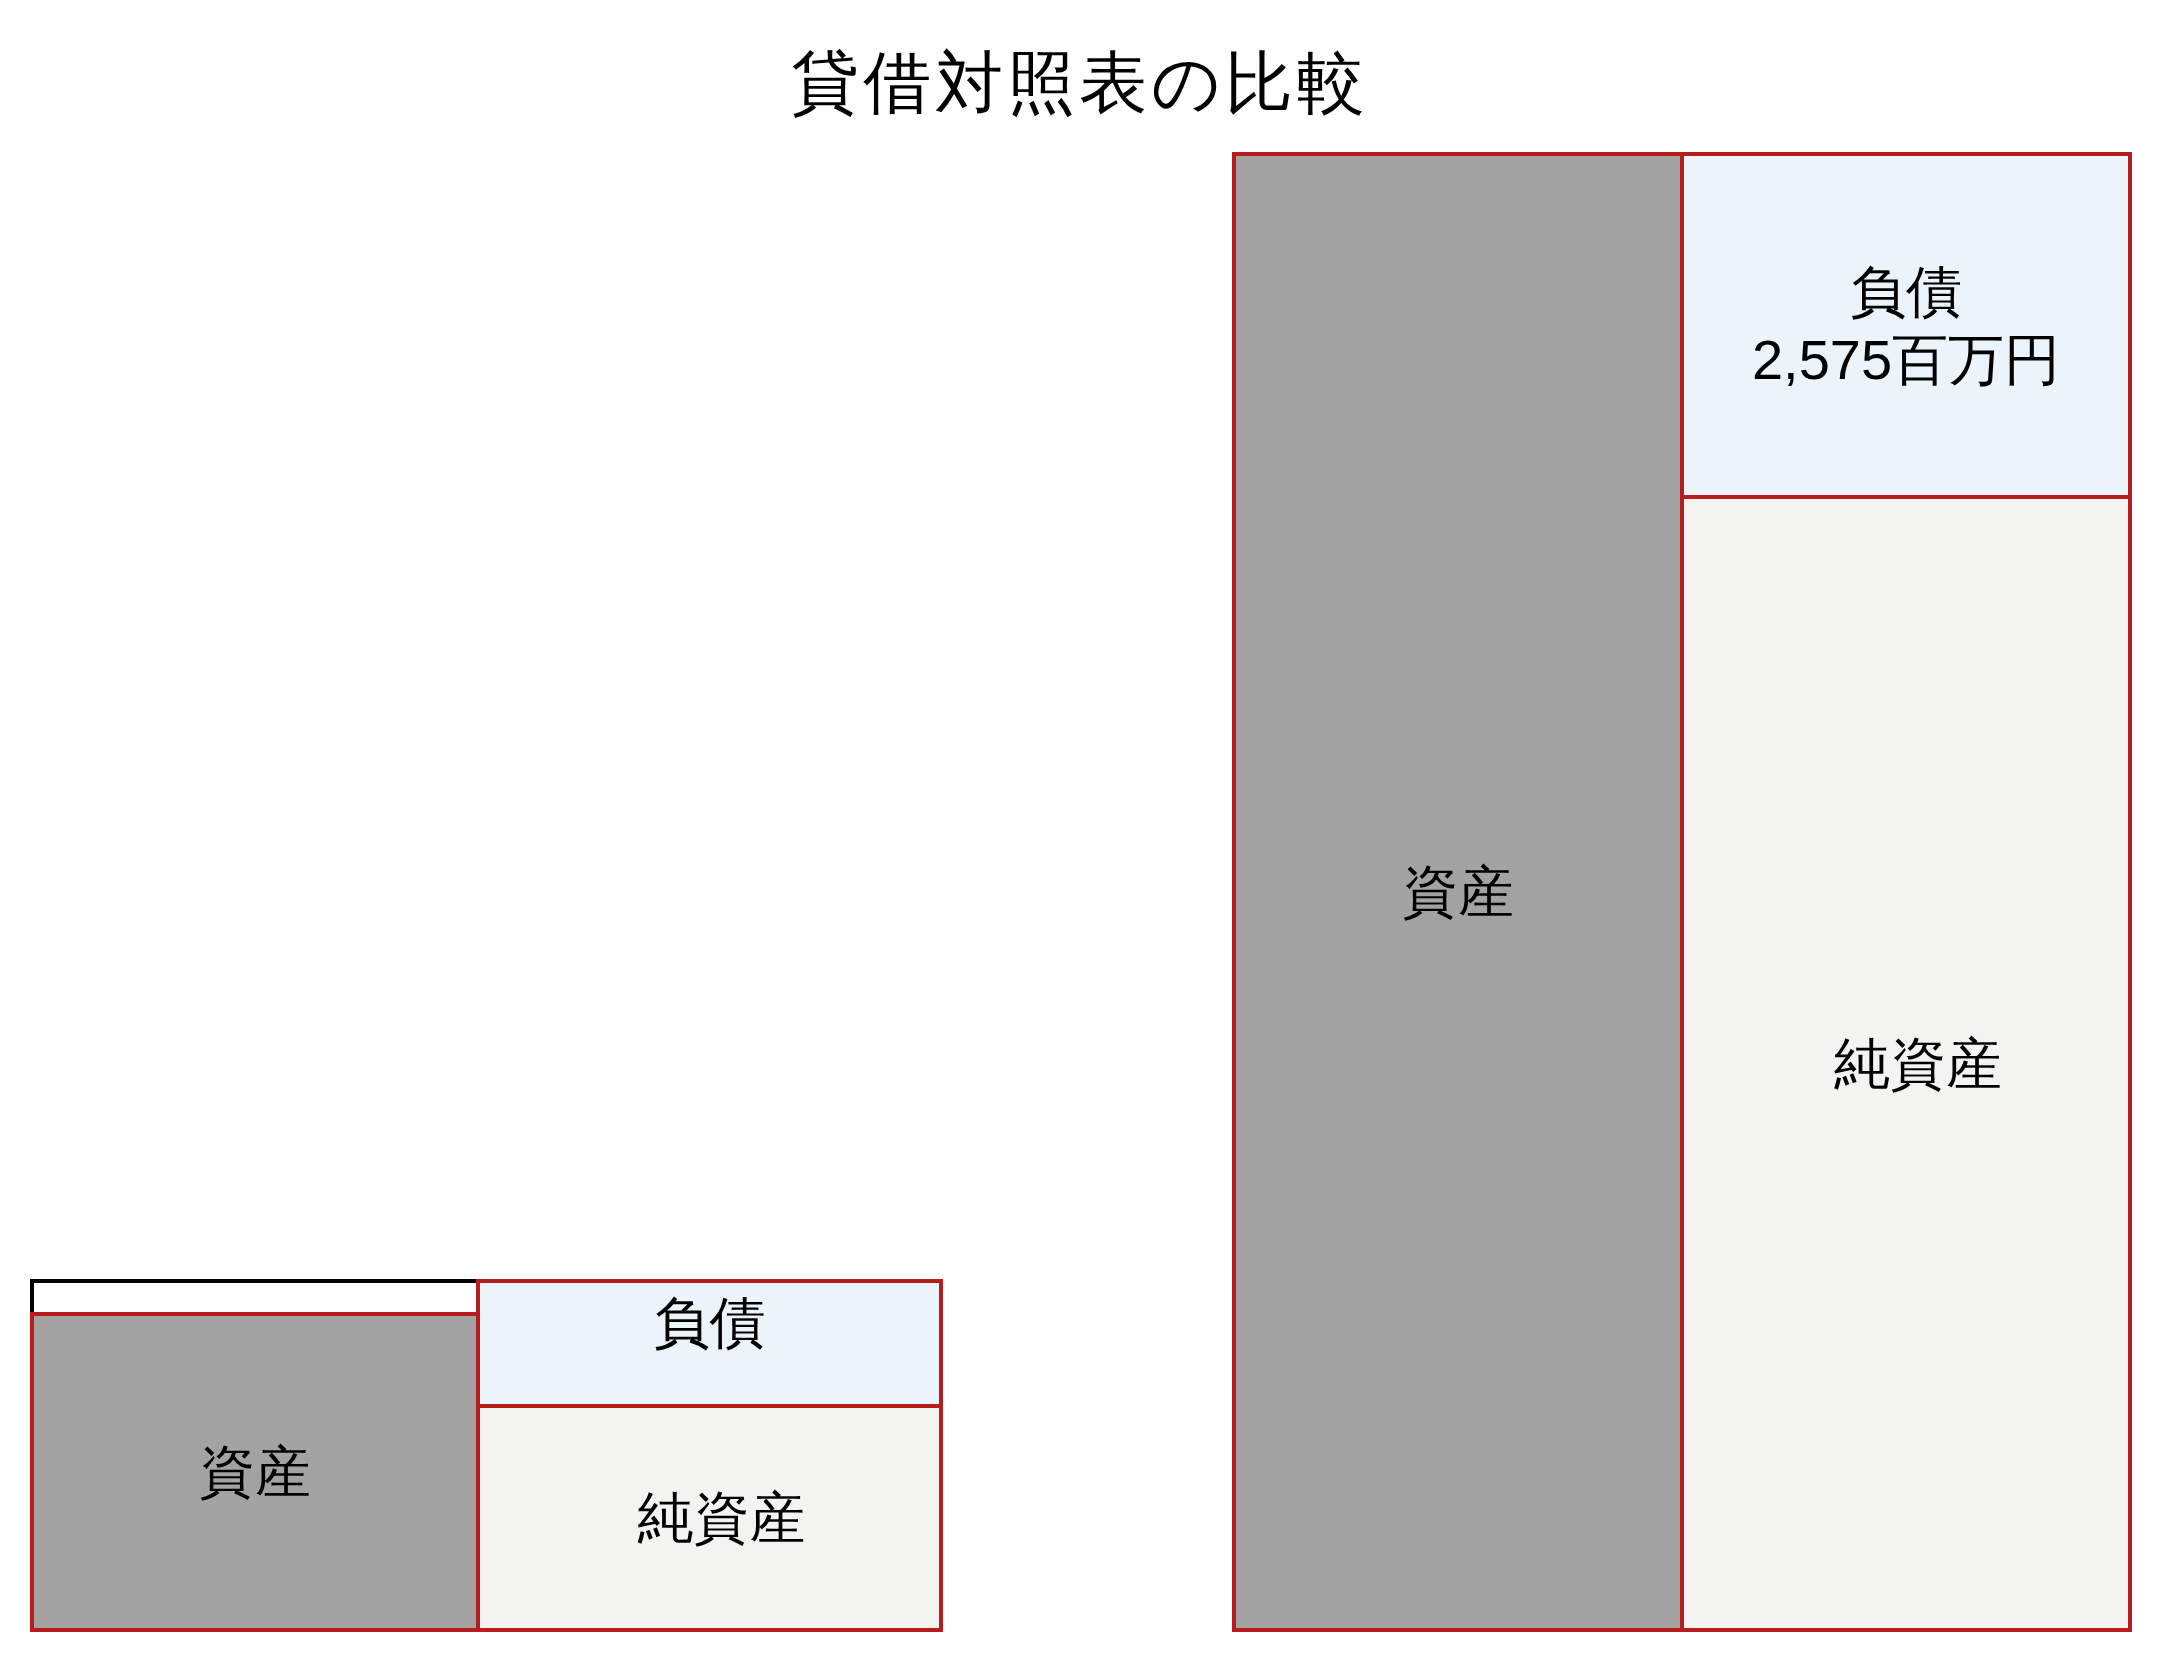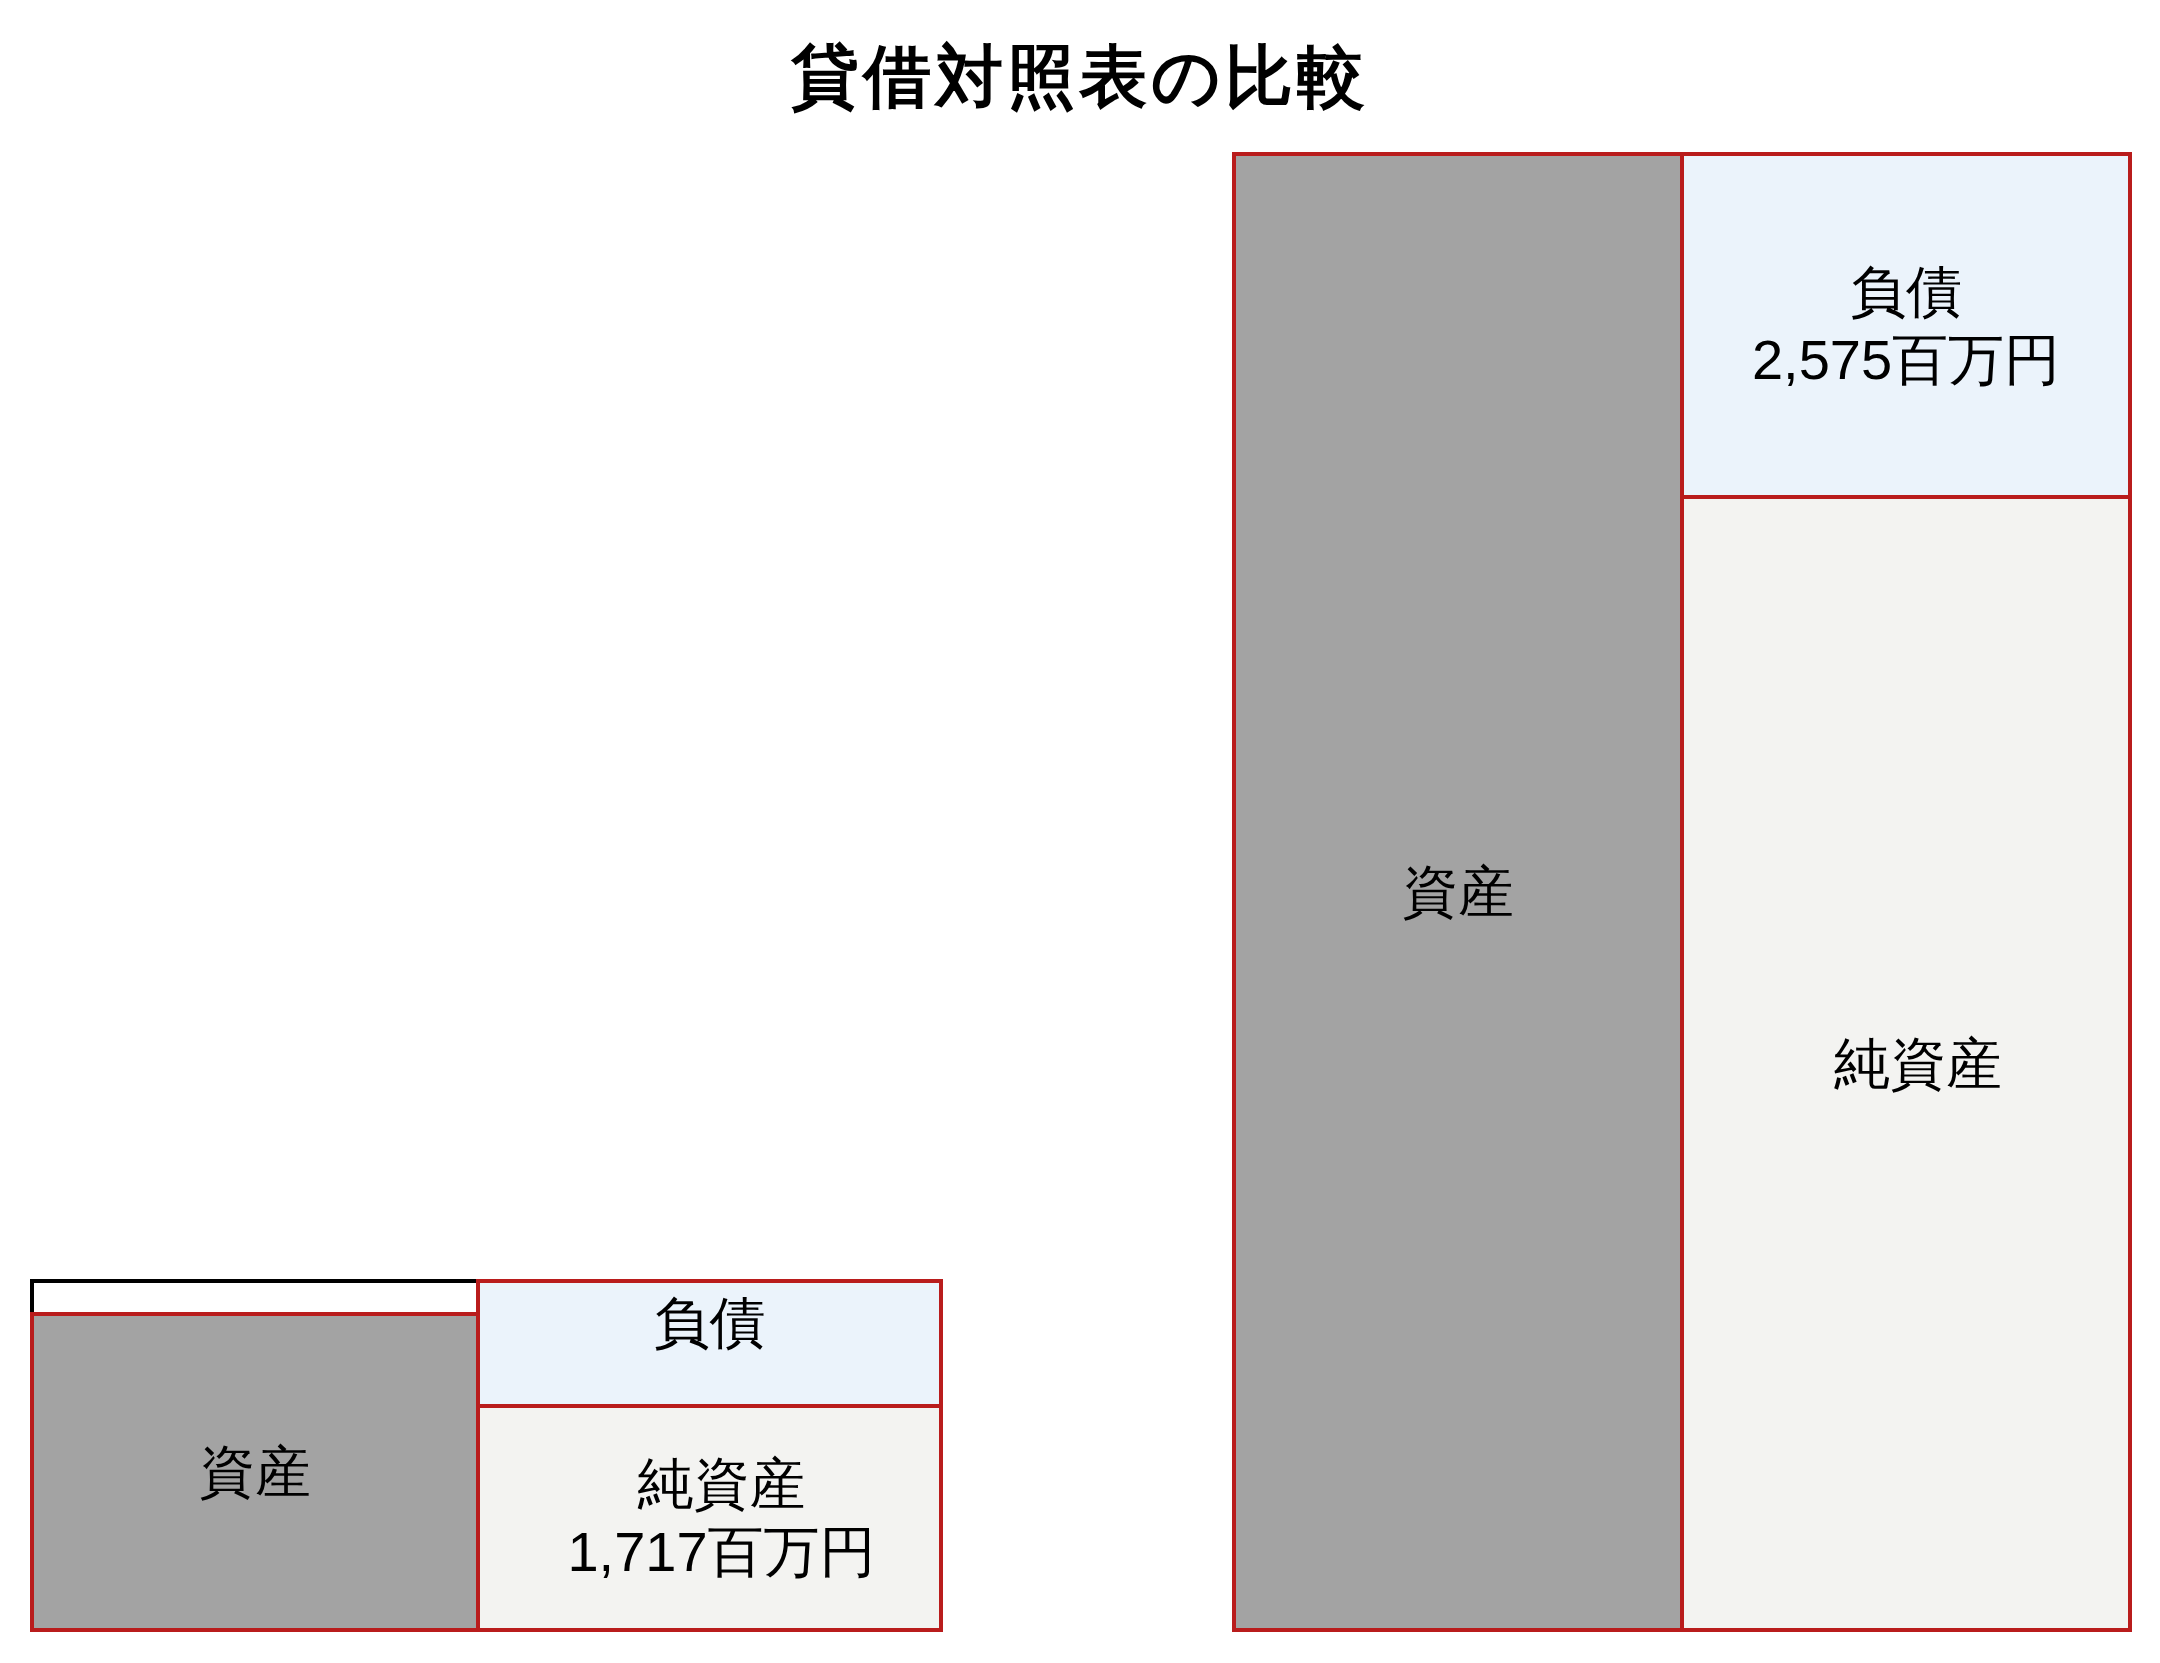--- a/index.html
+++ b/index.html
@@ -8,26 +8,26 @@
     width: 2160px;
     height: 1663px;
     background: #ffffff;
     font-family: "Liberation Sans", sans-serif;
     color: #000000;
     overflow: hidden;
   }
   .chart-title {
     position: absolute;
     left: 0;
-    top: 36px;
+    top: 42px;
     width: 100%;
     text-align: center;
     font-size: 68px;
     line-height: 80px;
-    font-weight: 700;
+    font-weight: 400;
     letter-spacing: 4px;
   }
   .bs-box {
     position: absolute;
     box-sizing: border-box;
     border: 4px solid #b91c1c;
     display: flex;
     flex-direction: column;
     align-items: center;
     justify-content: center;
@@ -72,21 +72,20 @@
     <div class="bs-box assets-fill" id="left-assets">
       <span class="box-label">資産</span>
     </div>
 
     <div class="bs-box liabilities-fill" id="left-liabilities">
       <span class="box-label">負債</span>
     </div>
 
     <div class="bs-box netassets-fill" id="left-netassets">
       <span class="box-label">純資産</span>
-      <span class="box-value">1,717百万円</span>
     </div>
   </div>
 
   <div>
     <div class="bs-box assets-fill" id="right-assets">
       <span class="box-label">資産</span>
     </div>
 
     <div class="bs-box liabilities-fill" id="right-liabilities">
       <span class="box-label">負債</span>

